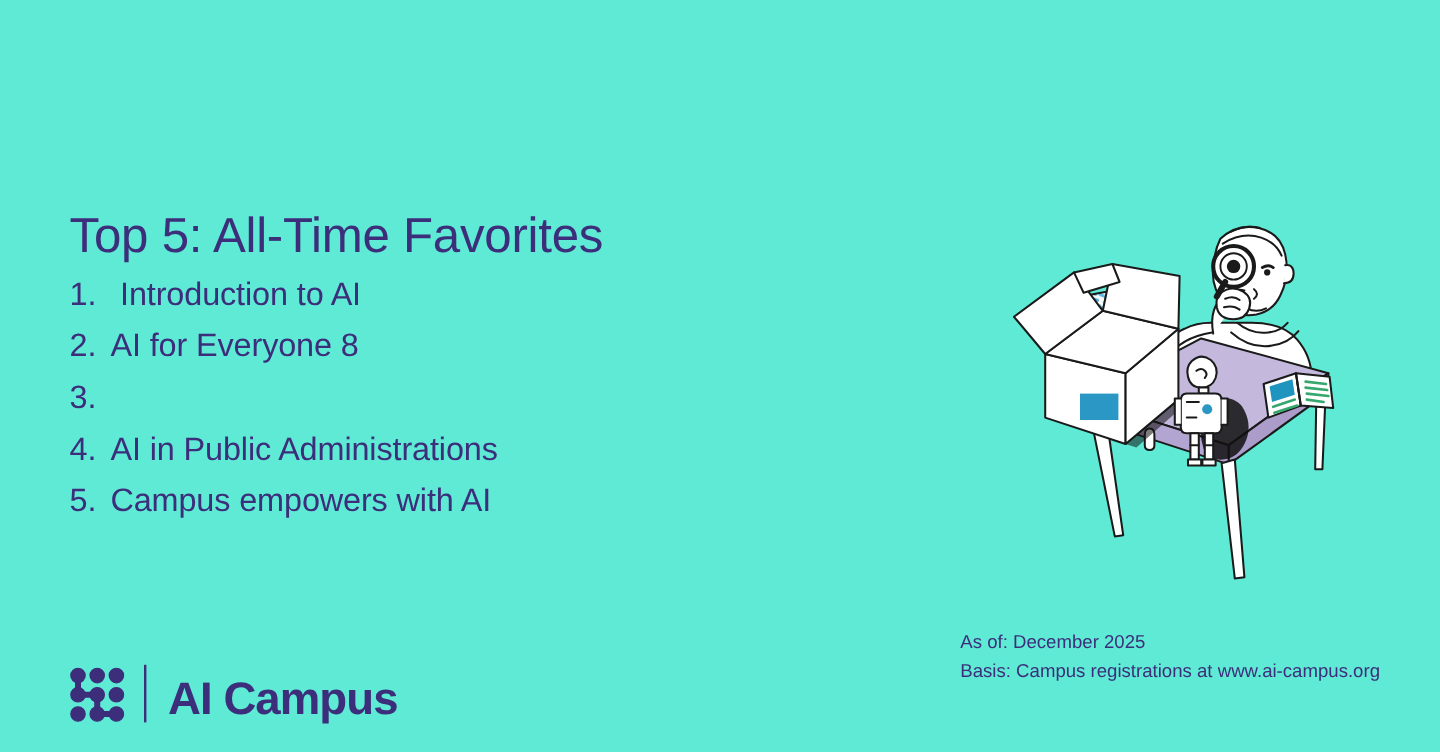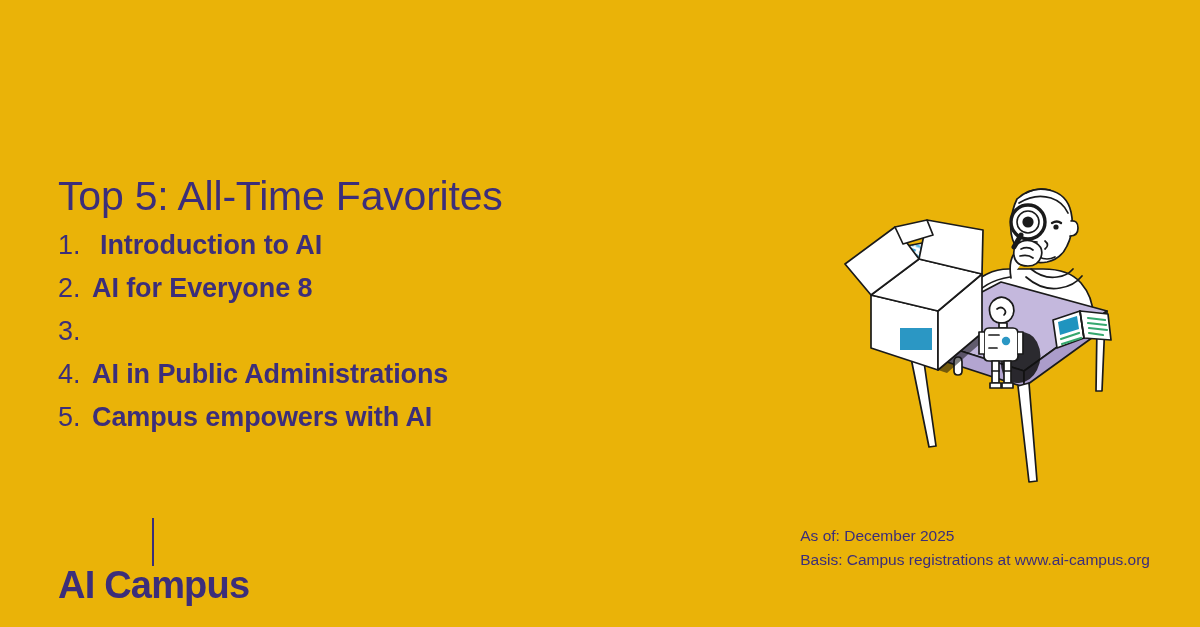--- a/index.html
+++ b/index.html
@@ -12,21 +12,21 @@
     overflow: hidden;
     background: #e9f0fa;
     font-family: "Liberation Sans", sans-serif;
     -webkit-font-smoothing: antialiased;
   }
 
   .slide {
     position: relative;
     width: 1200px;
     height: 627px;
-    background: #eab308;
+    background: #5eead4;
   }
 
   
   .headline {
     position: absolute;
     left: 58px;
     top: 146px;
     font-size: 41px;
     line-height: 1.15;
     font-weight: 400;
@@ -57,32 +57,30 @@
   .rank-num {
     display: inline-block;
     min-width: 34px;
     flex: 0 0 auto;
   }
   .rank-item:first-child .rank-num {
     min-width: 42px;
   }
   .rank-label {
     flex: 0 0 auto;
-    font-weight: bold;
   }
 
   
   .brand {
     position: absolute;
     left: 58px;
-    top: 518px;
+    top: 542px;
     display: flex;
-    align-items: center;
+    align-items: flex-end;
     height: 60px;
-    flex-direction: column;
   }
   .brand-mark {
     display: block;
     width: 46px;
     height: 46px;
   }
   .brand-divider {
     width: 2px;
     height: 48px;
     background: #3c2e7a;

